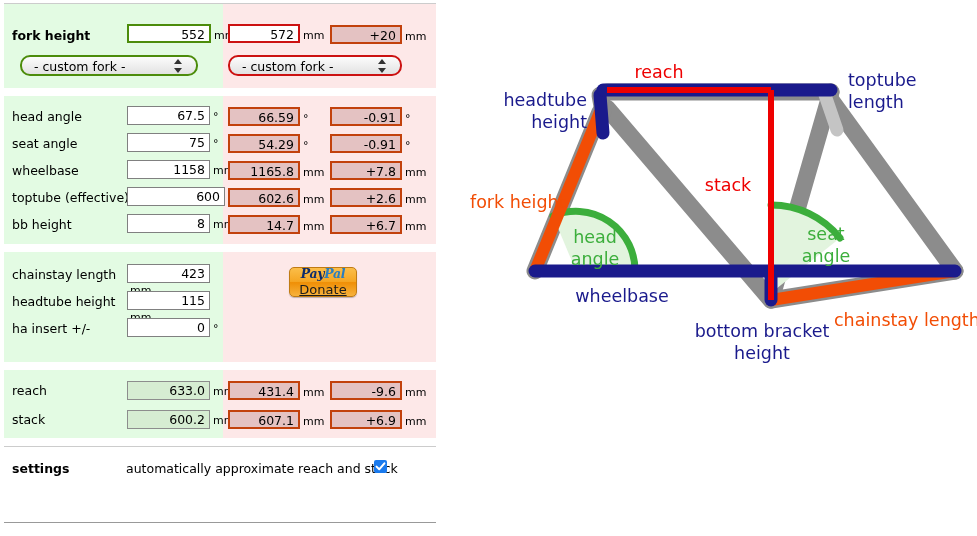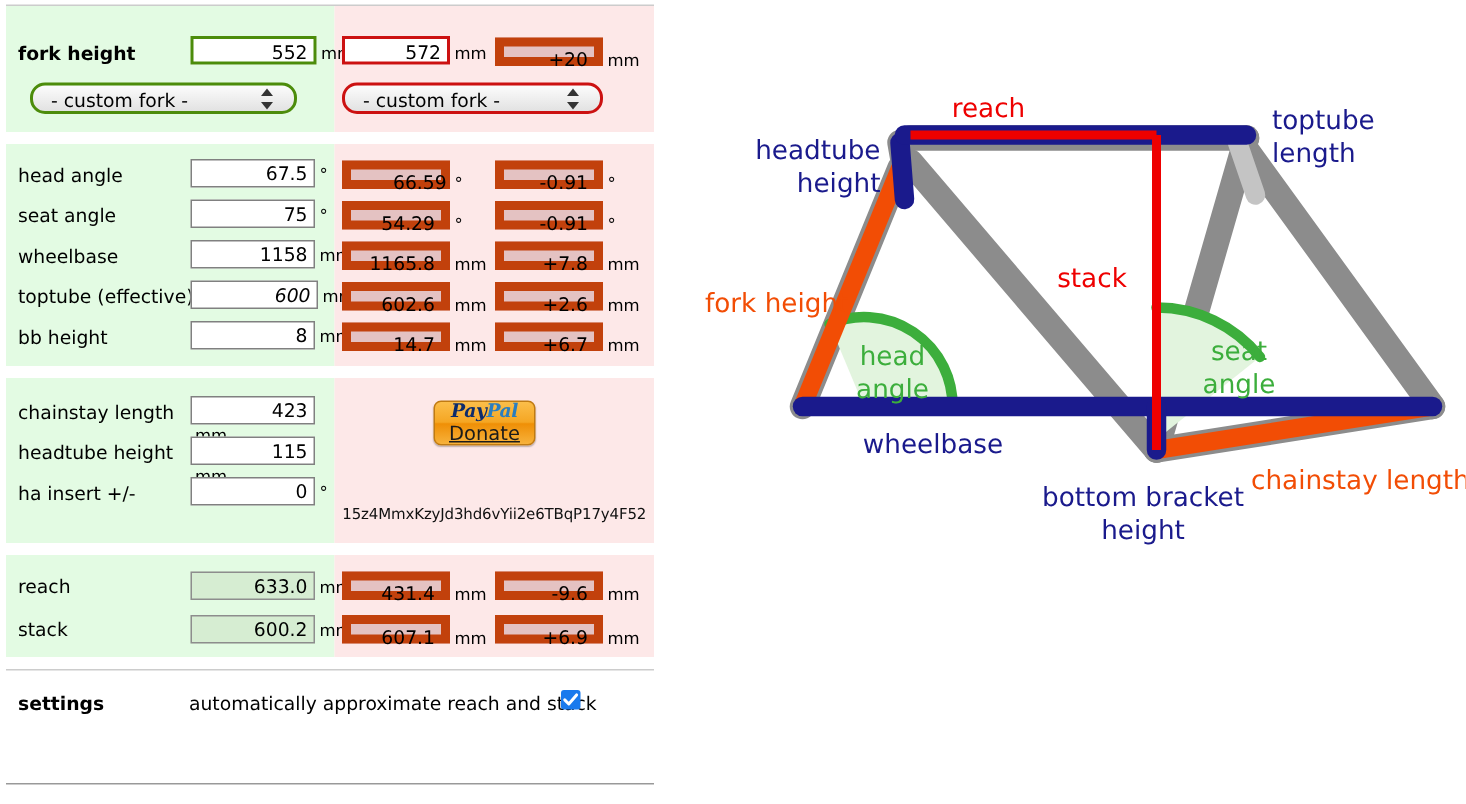--- a/index.html
+++ b/index.html
@@ -70,21 +70,21 @@
   .in-red-hl {
     background: #ffffff;
     border: 2px solid #cc1111;
   }
   .out-green {
     background: #d6edd2;
     border: 1px solid #8d8d8d;
   }
   .out-pink {
     background: #e4c2c2;
-    border: 6px solid #c2410c;
+    border: 2px solid #c2410c;
   }
   .unit {
     font-size: 11px;
     padding-left: 3px;
     color: #000;
   }
   .unit.deg { font-size: 11px; }
 
   
   .fakeselect {
@@ -301,21 +301,21 @@
         <span class="numbox out-pink" style="width:72px;">1165.8</span><span class="unit">mm</span>
       </span>
       <span style="position:absolute;left:326px;top:1px;">
         <span class="numbox out-pink" style="width:72px;">+7.8</span><span class="unit">mm</span>
       </span>
     </div>
 
     <div class="geo-row" style="position:absolute;left:0;top:91px;width:432px;height:27px;">
       <span class="row-label" style="position:absolute;left:8px;top:3px;">toptube (effective)</span>
       <span style="position:absolute;left:123px;top:0;">
-        <span class="numbox in-green" style="width:85px;font-style:italic;">600</span><span class="unit">mm</span>
+        <span class="numbox in-green" style="width:98px;">600</span><span class="unit">mm</span>
       </span>
       <span style="position:absolute;left:224px;top:1px;">
         <span class="numbox out-pink" style="width:72px;">602.6</span><span class="unit">mm</span>
       </span>
       <span style="position:absolute;left:326px;top:1px;">
         <span class="numbox out-pink" style="width:72px;">+2.6</span><span class="unit">mm</span>
       </span>
     </div>
 
     <div class="geo-row" style="position:absolute;left:0;top:118px;width:432px;height:27px;">
@@ -351,21 +351,20 @@
       <span style="position:absolute;left:123px;top:0;">
         <span class="numbox in-green" style="width:83px;">0</span><span class="unit deg">°</span>
       </span>
     </div>
 
     <div class="paypal-btn" style="position:absolute;left:285px;top:15px;">
       <div class="pp-top"><span class="pp-pay">Pay</span><span class="pp-pal">Pal</span></div>
       <div class="pp-donate">Donate</div>
     </div>
 
-    <div style="position:absolute;left:219px;top:86px;width:213px;" class="bitcoin-addr">15z4MmxKzyJd3hd6vYii2e6TBqP17y4F52</div>
   </div>
 
   <div style="position:absolute;left:4px;top:370px;width:432px;height:68px;">
 
     <div style="position:absolute;left:0;top:10px;width:432px;height:27px;">
       <span class="row-label" style="position:absolute;left:8px;top:3px;">reach</span>
       <span style="position:absolute;left:123px;top:1px;">
         <span class="numbox out-green" style="width:83px;">633.0</span><span class="unit">mm</span>
       </span>
       <span style="position:absolute;left:224px;top:1px;">

